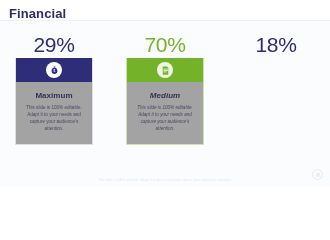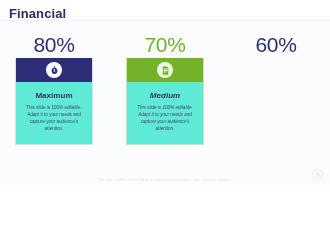--- a/index.html
+++ b/index.html
@@ -72,21 +72,21 @@
     line-height: 22px;
     letter-spacing: -0.4px;
     margin-bottom: 2px;
   }
   .pct.navy { color: #2e2d78; }
   .pct.green { color: #74b229; text-align: center; }
 
   .card-box {
     width: 78px;
     box-sizing: border-box;
-    background: #5eead4;
+    background: #a3a3a3;
     border: 1px solid #dcdde6;
     border-top: none;
   }
   .card-box.green-border { border-color: #cfe0b4; font-style: italic; }
 
   .card-band {
     height: 24px;
     width: 100%;
     display: flex;
     align-items: center;
@@ -166,21 +166,21 @@
 
 <div class="slide">
 
   <div class="slide-header">
     <div class="slide-title">Financial</div>
   </div>
 
   <div class="cards">
 
     <div class="card-col">
-      <div class="pct navy">80%</div>
+      <div class="pct navy">29%</div>
       <div class="card-box">
         <div class="card-band navy">
           <span class="band-icon">
             <svg width="11" height="11" viewBox="0 0 24 24" fill="none">
               <path d="M10 3.2h4l-1.2 2.2h-1.6z" fill="#2e2d78"></path>
               <path d="M12 5.6c-3.4 0-6.4 3.6-6.4 7.6 0 4 2.6 6.4 6.4 6.4s6.4-2.4 6.4-6.4c0-4-3-7.6-6.4-7.6z" fill="#2e2d78"></path>
               <text x="12" y="16.2" font-size="7" fill="#ffffff" text-anchor="middle" font-family="Liberation Sans, sans-serif" font-weight="bold">$</text>
             </svg>
           </span>
         </div>
@@ -203,21 +203,21 @@
           </span>
         </div>
         <div class="card-body">
           <div class="card-heading">Medium</div>
           <div class="card-desc">This slide is 100% editable. Adapt it to your needs and capture your audience's attention.</div>
         </div>
       </div>
     </div>
 
     <div class="card-col">
-      <div class="pct navy">60%</div>
+      <div class="pct navy">18%</div>
     </div>
 
   </div>
 
   <div class="slide-footer">This slide is 100% editable. Adapt it to your needs and capture your audience's attention.</div>
 
   <div class="corner-logo">
     <span class="dot"></span>
   </div>
 

